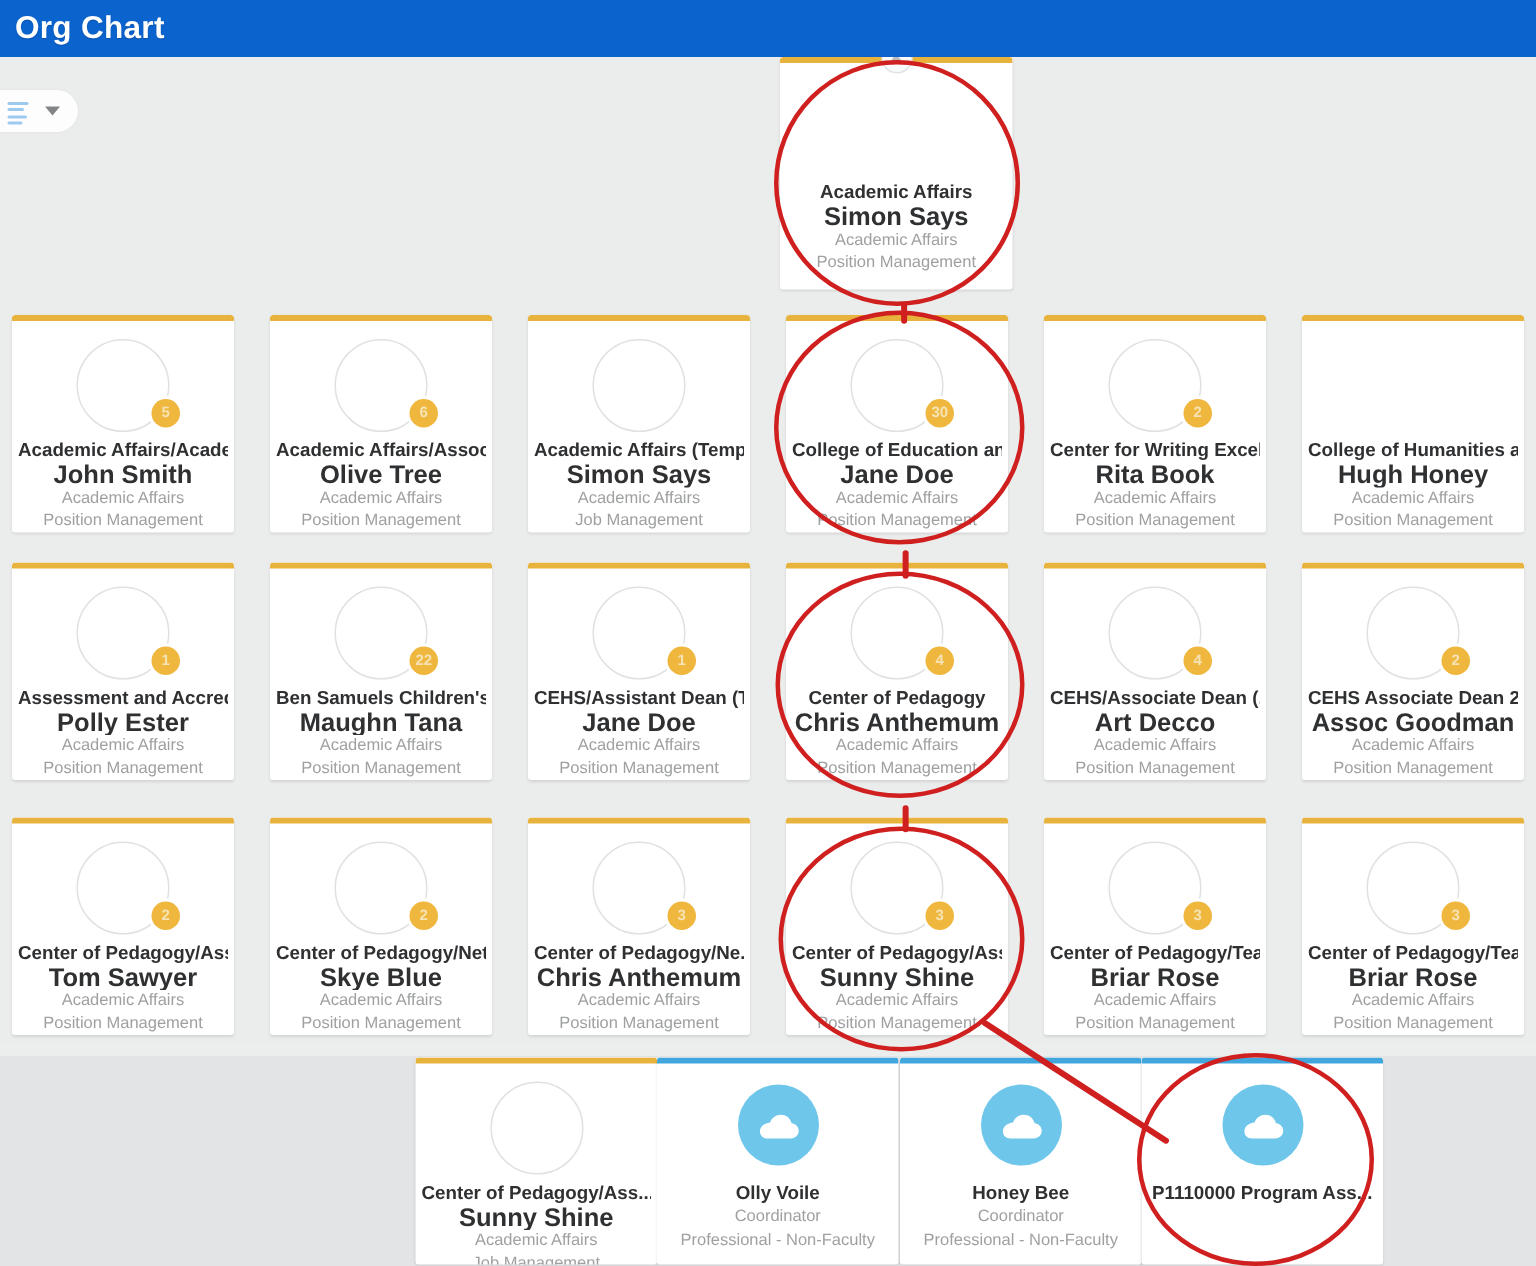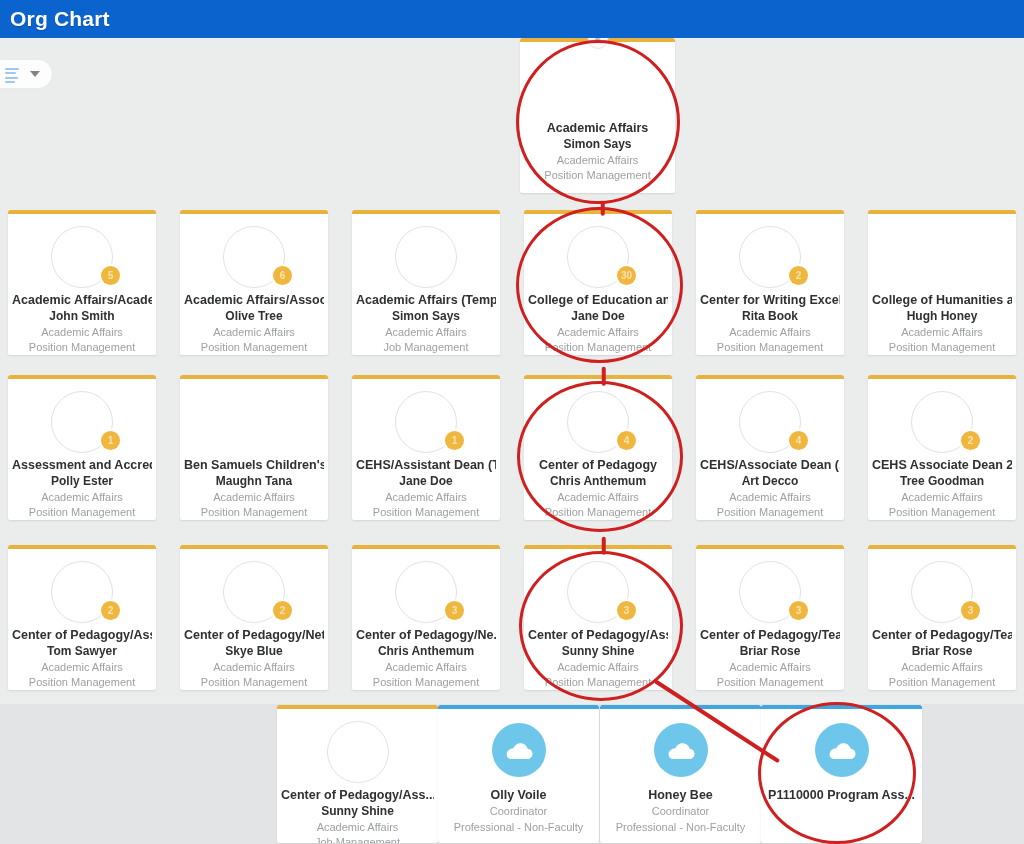--- a/index.html
+++ b/index.html
@@ -113,21 +113,21 @@
     border-bottom: 5px solid #b8babc;
   }
 
   .node .txt { position: absolute; left: 4px; right: 4px; top: 82px; text-align: center; }
   .node .l1 {
     font-size: 12.5px; color: #2f3032; font-weight: bold;
     white-space: nowrap; overflow: hidden; text-overflow: clip;
     line-height: 16px;
   }
   .node .l2 {
-    font-size: 12px; color: #2f3032; font-weight: bold; line-height: 17px;
+    font-size: 17px; color: #2f3032; font-weight: bold; line-height: 17px;
     white-space: nowrap; overflow: hidden;
   }
   .node .l3, .node .l4 {
     font-size: 11px; color: #9ea0a2; line-height: 15px;
     white-space: nowrap; overflow: hidden;
   }
   .node.emp .l1 { font-weight: bold; }
   .node.emp .l2 { font-size: 11px; color: #9ea0a2; font-weight: normal; }
   .node.emp .l3 { font-size: 11px; color: #9ea0a2; }
 
@@ -257,20 +257,24 @@
           </div>
           <div class="txt">
             <div class="l1">Assessment and Accredi...</div>
             <div class="l2">Polly Ester</div>
             <div class="l3">Academic Affairs</div>
             <div class="l4">Position Management</div>
           </div>
         </div>
         <div class="node mgr" style="left: 180px; top: 337px; width: 148px; height: 145px;">
           <div class="topbar"></div>
+          <div class="avatar-wrap">
+            <div class="avatar-ring"></div>
+            <div class="badge">22</div>
+          </div>
           <div class="txt">
             <div class="l1">Ben Samuels Children's ...</div>
             <div class="l2">Maughn Tana</div>
             <div class="l3">Academic Affairs</div>
             <div class="l4">Position Management</div>
           </div>
         </div>
         <div class="node mgr" style="left: 352px; top: 337px; width: 148px; height: 145px;">
           <div class="topbar"></div>
           <div class="avatar-wrap">
@@ -311,21 +315,21 @@
           </div>
         </div>
         <div class="node mgr" style="left: 868px; top: 337px; width: 148px; height: 145px;">
           <div class="topbar"></div>
           <div class="avatar-wrap">
             <div class="avatar-ring"></div>
             <div class="badge">2</div>
           </div>
           <div class="txt">
             <div class="l1">CEHS Associate Dean 2 ...</div>
-            <div class="l2">Tree Goodman</div>
+            <div class="l2">Assoc Goodman</div>
             <div class="l3">Academic Affairs</div>
             <div class="l4">Position Management</div>
           </div>
         </div>
         <div class="node mgr" style="left: 8px; top: 507px; width: 148px; height: 145px;">
           <div class="topbar"></div>
           <div class="avatar-wrap">
             <div class="avatar-ring"></div>
             <div class="badge">2</div>
           </div>

